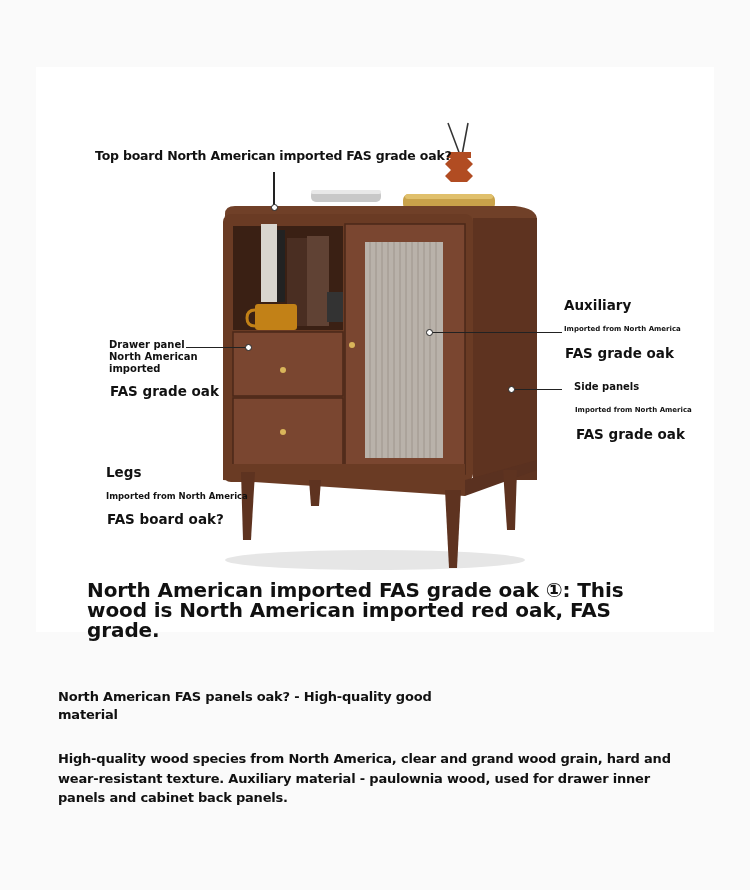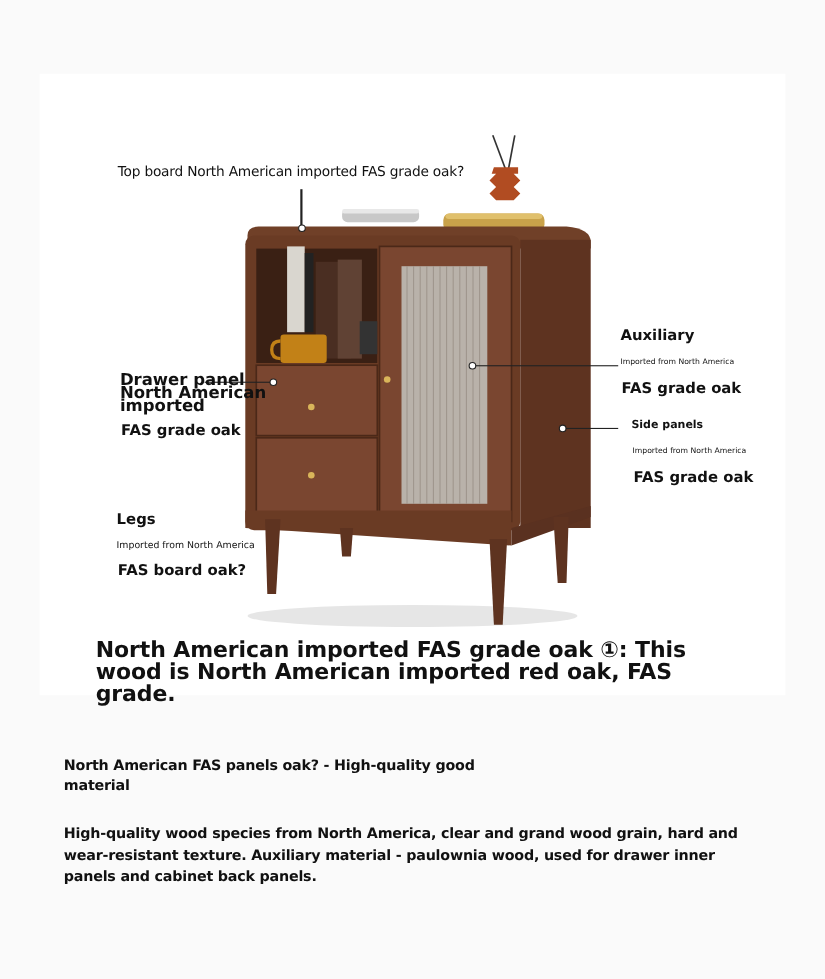--- a/index.html
+++ b/index.html
@@ -1,22 +1,22 @@
 <!DOCTYPE html>
 <html><head>
 <meta charset="utf-8">
 <style>
   html, body { margin:0; padding:0; }
   body { width:750px; height:890px; background:#fafafa; position:relative; overflow:hidden;
          font-family:"DejaVu Sans", sans-serif; color:#111; }
   .card { position:absolute; left:36px; top:67px; width:678px; height:565px; background:#ffffff; }
   .abs { position:absolute; }
-  .t-top { left:95px; top:148px; font-size:12.5px; font-weight:normal; white-space:nowrap; letter-spacing:-0.2px;margin-left:12px; }
-  .t-small { font-size:15px; font-weight:bold; line-height:12px; }
-  .t-tiny { font-size:7px; font-weight:normal; white-space:nowrap; }
+  .t-top { left:95px; top:148px; font-size:12.5px; font-weight:bold; white-space:nowrap; letter-spacing:-0.2px; }
+  .t-small { font-size:10px; font-weight:bold; line-height:12px; }
+  .t-tiny { font-size:7px; font-weight:bold; white-space:nowrap; }
   .t-label { font-size:13.5px; font-weight:bold; white-space:nowrap; }
   .line { position:absolute; background:#222; }
   .dot { position:absolute; width:5px; height:5px; border-radius:50%; border:1px solid #222; background:#fff; }
   .caption { left:87px; top:580px; width:600px; font-size:20px; font-weight:bold; line-height:20px; letter-spacing:-0.1px; }
   .sub-title { left:58px; top:688px; width:420px; font-size:13px; font-weight:bold; line-height:18px; letter-spacing:-0.2px; }
   .sub-body { left:58px; top:749px; width:640px; font-size:13px; font-weight:bold; line-height:19.5px; letter-spacing:-0.2px; }
 </style>
 </head>
 <body>
 

